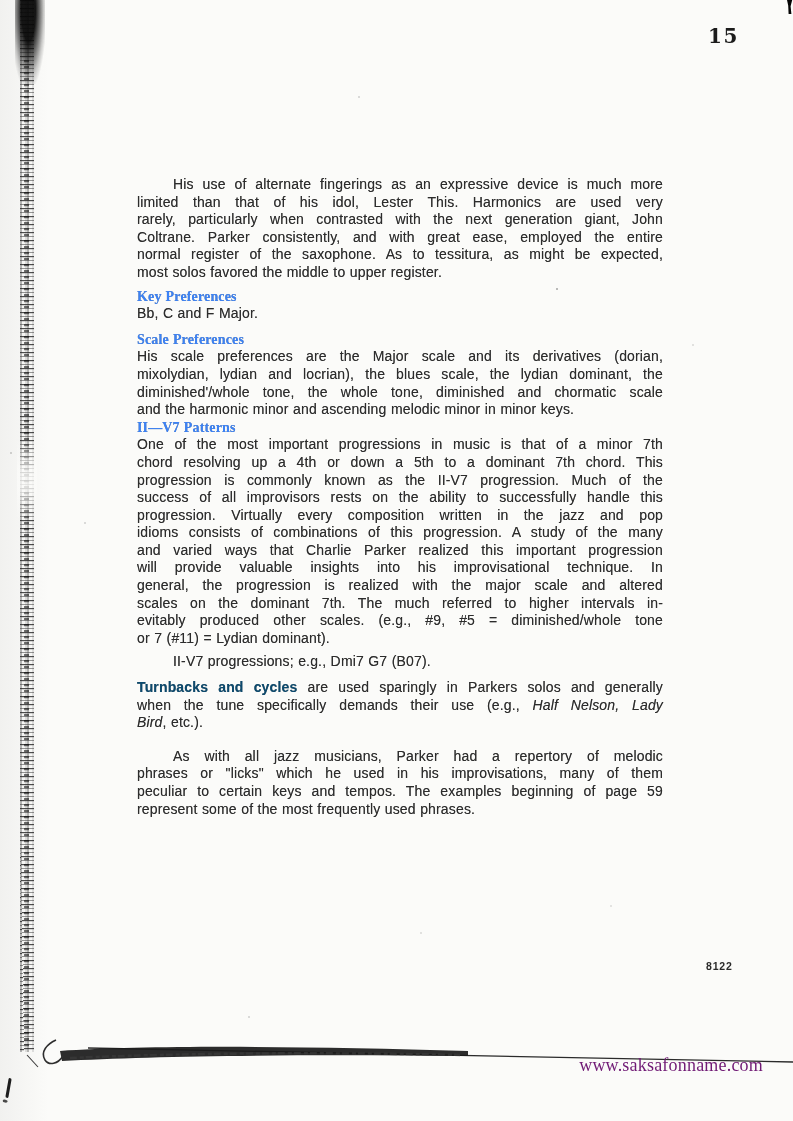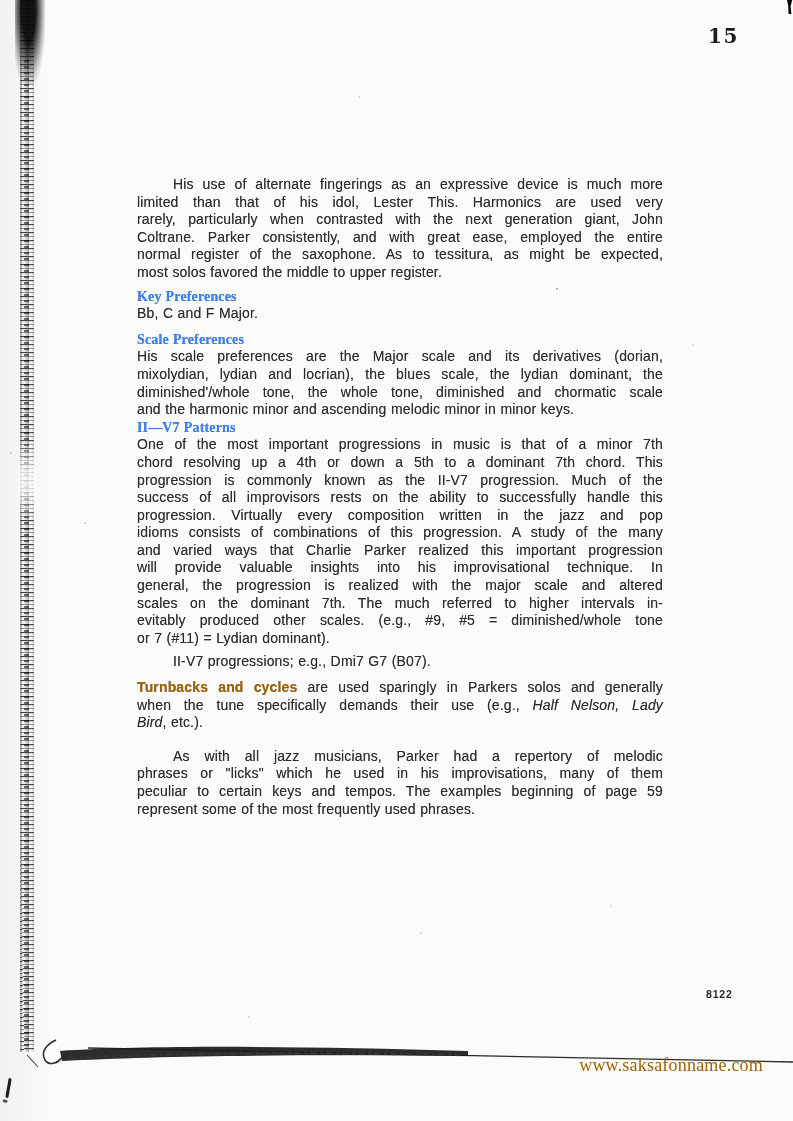--- a/index.html
+++ b/index.html
@@ -24,37 +24,37 @@
   .jpara .ln { text-align:justify; text-align-last:justify; }
   .jpara .ln:last-child { text-align-last:left; }
   .indent .ln:first-child { text-indent:36px; }
   .heading { font-weight:bold; color:#3b82f6;font-family:Liberation Serif, serif; }
   .h-kp  { margin-top:6px; }
   .h-sp  { margin-top:8px; }
   .h-25  { margin-top:0; }
   .p-after-12 { margin-top:6px; }
   .p-turnbacks { margin-top:8px; }
   .p-closing { margin-top:16px; }
-  .ln .b { font-weight:bold; color:#a16207; }
+  .ln .b { font-weight:bold; color:#0c4a6e; }
   .ln .i { font-style:italic; }
 
   
   .page-number {
     position:absolute; left:708px; top:24px;
     font-family:"DejaVu Serif","Liberation Serif",serif;
     font-size:20px; font-weight:bold; letter-spacing:1.5px; color:#1c1c1c;
   }
   .print-code {
-    position:absolute; left:706px; top:988px;
+    position:absolute; left:706px; top:960px;
     font-size:10.5px; letter-spacing:.8px; color:#2a2a2a; font-weight:bold;
   }
   .watermark {
     position:absolute; right:30px; top:1055px;
     font-family:"Liberation Serif","DejaVu Serif",serif;
-    font-size:18px; color:#a16207; letter-spacing:.2px;text-align:center;
+    font-size:18px; color:#701a75; letter-spacing:.2px;text-align:center;
   }
 
   
   .corner-tick {
     position:absolute; left:785px; top:0; width:8px; height:14px;
     background:#050505;
     clip-path:polygon(25% 0, 90% 0, 70% 45%, 80% 100%, 45% 100%, 40% 40%);
   }
   .scan-band {
     position:absolute; left:20px; top:0; width:14px; height:1052px;

